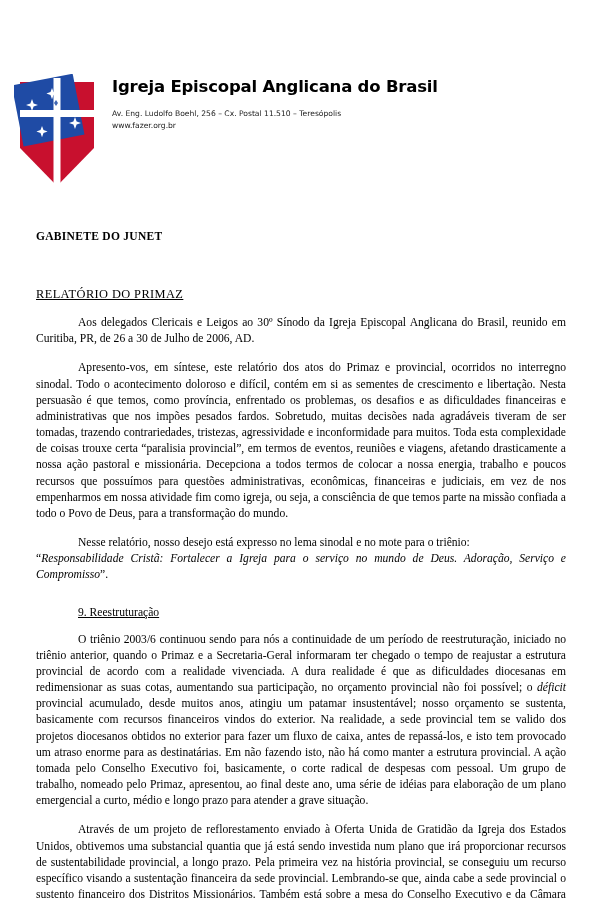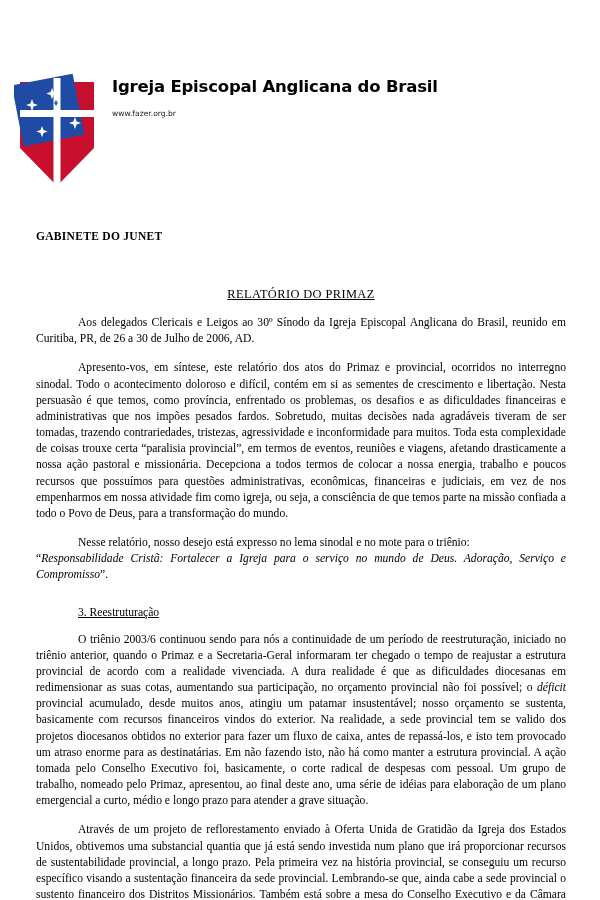--- a/index.html
+++ b/index.html
@@ -79,21 +79,20 @@
 
   .dept-heading {
     font-family: "Liberation Serif", serif;
     font-weight: bold;
     font-size: 11.5px;
     letter-spacing: 0.3px;
     margin: 38px 0 0 0;
   }
 
   .doc-title {
-    text-align: center;
     font-size: 12.4px;
     margin: 45px 0 0 0;
   }
   .doc-title span {
     text-decoration: underline;
     letter-spacing: 0.4px;
   }
 
   p.para {
     font-size: 11.6px;
@@ -147,36 +146,37 @@
         </g>
 
         <g fill="#1F4BA5" opacity="0.85">
           <path d="M42 26 l2 3 -2 3 -2 -3 Z"></path>
         </g>
       </svg>
     </div>
 
     <div class="letterhead-text">
       <div class="org-title">Igreja Episcopal Anglicana do Brasil</div>
+      <div class="addr-line">Av. Eng. Ludolfo Boehl, 256 – Cx. Postal 11.510 – Teresópolis</div>
       <div class="addr-line">www.fazer.org.br</div>
     </div>
   </div>
 
   <div class="content">
 
     <div class="dept-heading">GABINETE DO JUNET</div>
 
     <div class="doc-title"><span>RELATÓRIO DO PRIMAZ</span></div>
 
     <p class="para">Aos delegados Clericais e Leigos ao 30º Sínodo da Igreja Episcopal Anglicana do Brasil, reunido em Curitiba, PR, de 26 a 30 de Julho de 2006, AD.</p>
 
     <p class="para">Apresento-vos, em síntese, este relatório dos atos do Primaz e provincial, ocorridos no interregno sinodal.  Todo o acontecimento doloroso e difícil, contém em si as sementes de crescimento e libertação. Nesta persuasão é que temos, como província, enfrentado os problemas, os desafios e as dificuldades financeiras e administrativas que nos impões pesados fardos. Sobretudo, muitas decisões nada agradáveis tiveram de ser tomadas, trazendo contrariedades, tristezas, agressividade e inconformidade para muitos. Toda esta complexidade de coisas trouxe certa “paralisia provincial”, em termos de eventos, reuniões e viagens, afetando drasticamente a nossa ação pastoral e missionária. Decepciona a todos termos de colocar a nossa energia, trabalho e poucos recursos que possuímos para questões administrativas, econômicas, financeiras e judiciais, em vez de nos empenharmos em nossa atividade fim como igreja, ou seja, a consciência de que temos parte na missão confiada a todo o Povo de Deus, para a transformação do mundo.</p>
 
     <p class="para"><span>Nesse relatório, nosso desejo está expresso no lema sinodal e no mote para o triênio:</span><br><span>“</span><span class="motto">Responsabilidade Cristã: Fortalecer a Igreja para o serviço no mundo de Deus. Adoração, Serviço e Compromisso</span><span>”.</span></p>
 
-    <div class="section-heading"><span>3. Reestruturação</span></div>
+    <div class="section-heading"><span>9. Reestruturação</span></div>
 
     <p class="para"><span>O triênio 2003/6 continuou sendo para nós a continuidade de um período de reestruturação, iniciado no triênio anterior, quando o Primaz e a Secretaria-Geral informaram ter chegado o tempo de reajustar a estrutura provincial de acordo com a realidade vivenciada. A dura realidade é que as dificuldades diocesanas em redimensionar as suas cotas, aumentando sua participação, no orçamento provincial não foi possível; o </span><span class="italic">déficit</span><span> provincial acumulado, desde muitos anos, atingiu um patamar insustentável; nosso orçamento se sustenta, basicamente com recursos financeiros vindos do exterior. Na realidade, a sede provincial tem se valido dos projetos diocesanos obtidos no exterior para fazer um fluxo de caixa, antes de repassá-los, e isto tem provocado um atraso enorme para as destinatárias. Em não fazendo isto, não há como manter a estrutura provincial. A ação tomada pelo Conselho Executivo foi, basicamente, o corte radical de despesas com pessoal. Um grupo de trabalho, nomeado pelo Primaz, apresentou, ao final deste ano, uma série de idéias para elaboração de um plano emergencial a curto, médio e longo prazo para atender a grave situação.</span></p>
 
     <p class="para">Através de um projeto de reflorestamento enviado à Oferta Unida de Gratidão da Igreja dos Estados Unidos, obtivemos uma substancial quantia que já está sendo investida num plano que irá proporcionar recursos de sustentabilidade provincial, a longo prazo.  Pela primeira vez na história provincial, se conseguiu um recurso específico visando a sustentação financeira da sede provincial. Lembrando-se que, ainda cabe a sede provincial o sustento financeiro dos Distritos Missionários. Também está sobre a mesa do Conselho Executivo e da Câmara dos Bispos, um estudo de criação de um Fundo Permanente, por meio da desimobilização do patrimônio físico da JUNET, e algum da Província, a semelhança do realizado, com sucesso, pelo FAPIEB, o qual, em sua projeção, geraria recursos para sustentar a sede provincial, sem prejuízo de todos os compromissos e programas da JUNET. O estudo foi</p>
 
   </div>
 </div>
 
 </body></html>

